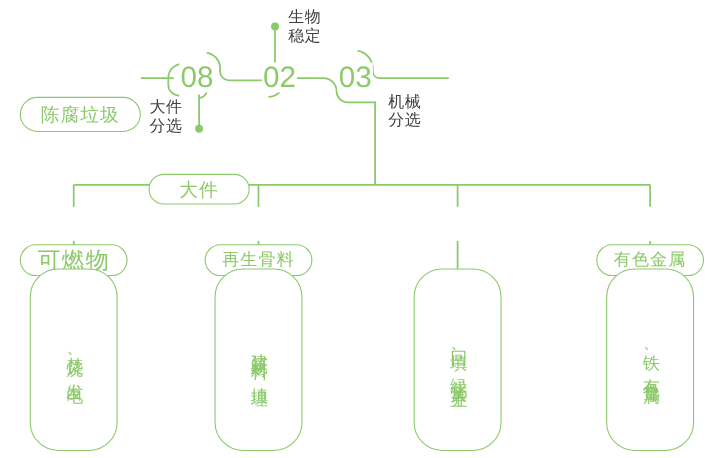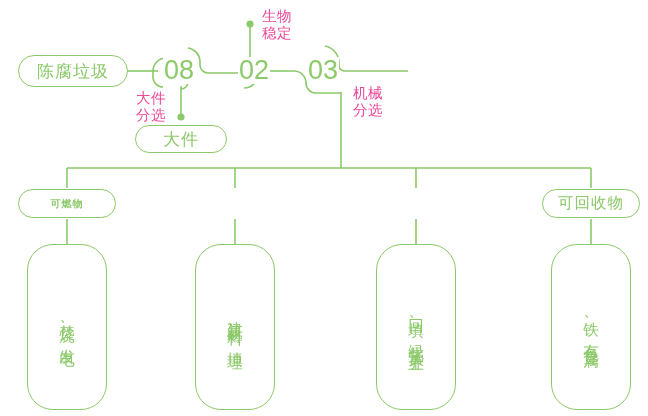--- a/index.html
+++ b/index.html
@@ -33,38 +33,39 @@
     box-sizing: border-box;
     border: 1.4px solid #8cc96a;
     border-radius: 999px;
     background: #ffffff;
     color: #8cc96a;
     display: flex;
     align-items: center;
     justify-content: center;
     letter-spacing: 1px;
     white-space: nowrap;
+    margin-top: 33px;
   }
 
   
   .stage-num {
     position: absolute;
     color: #8cc96a;
     font-size: 27px;
     font-weight: 300;
     letter-spacing: 0px;
     line-height: 1;
     background: #ffffff;
     padding: 0 1px;
   }
 
   
   .annot {
     position: absolute;
-    color: #ec4899;
+    color: #404040;
     font-size: 14.5px;
     line-height: 1.18;
     letter-spacing: 0.5px;
     white-space: pre-line;
   }
 
   
   .outcome-box {
     position: absolute;
     box-sizing: border-box;
@@ -154,25 +155,28 @@
   <div class="annot" style="left:262px; top:8px; text-align:left;">生物
 稳定</div>
 
   <div class="annot" style="left:353px; top:85px; text-align:right;">机械
 分选</div>
 
   <div class="pill" style="left:135px; top:125px; width:92px; height:28px; font-size:17px;">
     <span>大件</span>
   </div>
 
-  <div class="pill" style="left:18px; top:189px; width:98px; height:29px; font-size:10px;font-weight:bold;">
+  <div class="pill" style="left:18px; top:189px; width:98px; height:29px; font-size:21px;">
     <span>可燃物</span>
   </div>
+  <div class="pill" style="left:186px; top:189px; width:98px; height:29px; font-size:15.5px;">
+    <span>再生骨料</span>
+  </div>
   <div class="pill" style="left:542px; top:189px; width:98px; height:29px; font-size:15.5px;">
-    <span>可回收物</span>
+    <span>有色金属</span>
   </div>
 
   <div class="outcome-box" style="left:27px; top:244px; width:80px; height:166px;">
     <span class="vtext">焚烧、发电</span>
   </div>
   <div class="outcome-box" style="left:195px; top:244px; width:80px; height:166px;">
     <span class="vtext">建筑材料、填埋</span>
   </div>
   <div class="outcome-box" style="left:376px; top:244px; width:80px; height:166px;">
     <span class="vtext">回填、绿化营养土</span>

